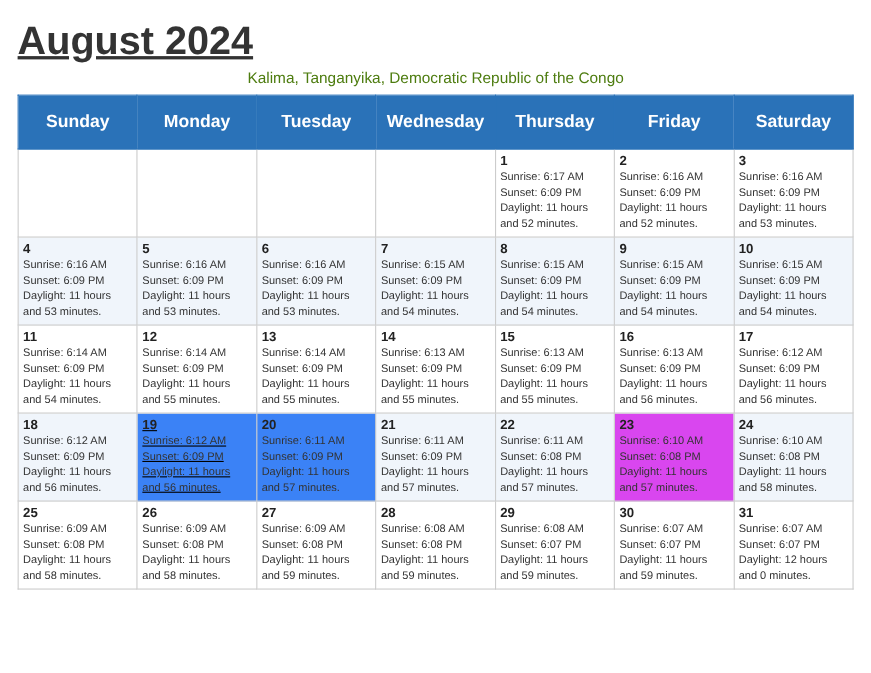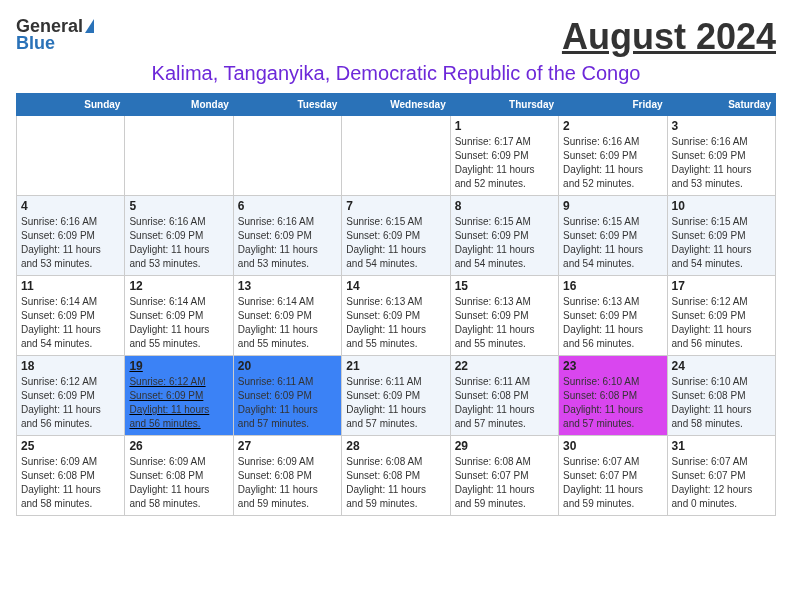--- a/index.html
+++ b/index.html
@@ -26,36 +26,36 @@
       align-items: center;
     }
     .month-title {
       font-size: 36px;
       font-weight: bold;
       color: #333;
       text-align: right;
       text-decoration: underline;
     }
     .subtitle {
-      font-size: 20px;
-      color: #6d28d9;
+      font-size: 14px;
+      color: #4d7c0f;
       text-align: center;
       margin-bottom: 8px;
     }
     .calendar {
       width: 100%;
       border-collapse: collapse;
       font-size: 11px;
     }
     .calendar th {
       background-color: #2a72b8;
       color: #fff;
-      padding: 5px 4px;
-      text-align: right;
-      font-size: 10px;
+      padding: 15px 4px;
+      text-align: center;
+      font-size: 16px;
       border: 1px solid #2a72b8;
     }
     .calendar td {
       border: 1px solid #ccc;
       vertical-align: top;
       padding: 3px 4px;
       height: 80px;
       width: calc(100% / 7);
       background: #fff;
     }
@@ -77,27 +77,20 @@
       background: #fff !important;
     }
     .calendar tbody tr:nth-child(even) td.empty-cell {
       background: #fff !important;
     }
   </style>
 </head>
 <body>
 
 <div class="header">
-  <div class="logo">
-    <div class="logo-row">
-      <span style="font-size:18px;font-weight:bold;color:#333;">General</span>
-      <span style="display:inline-block;width:0;height:0;border-left:9px solid transparent;border-bottom:14px solid #2a72b8;margin-left:2px;margin-bottom:2px;"></span>
-    </div>
-    <span style="font-size:18px;font-weight:bold;color:#2a72b8;margin-top:-4px;">Blue</span>
-  </div>
   <div class="month-title">August 2024</div>
 </div>
 
 <div class="subtitle">Kalima, Tanganyika, Democratic Republic of the Congo</div>
 
 <table class="calendar">
   <thead>
     <tr>
       <th>Sunday</th>
       <th>Monday</th>

